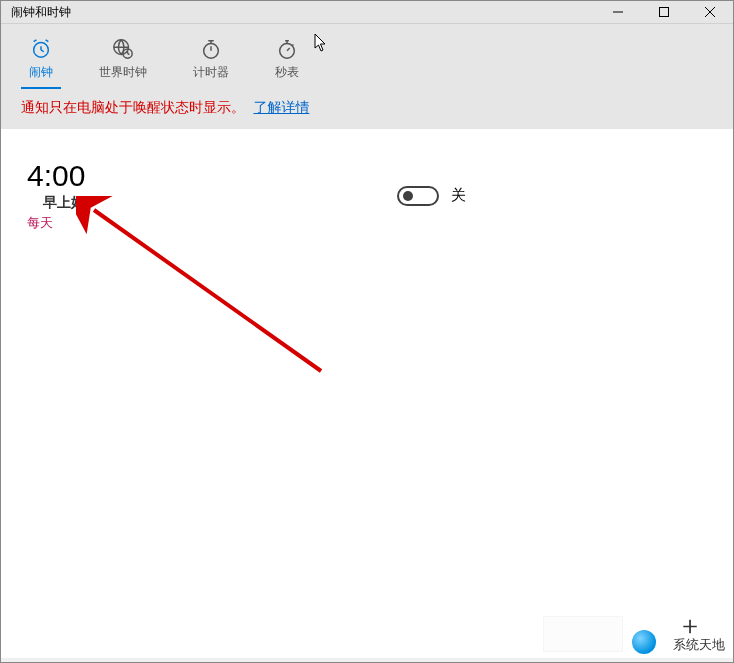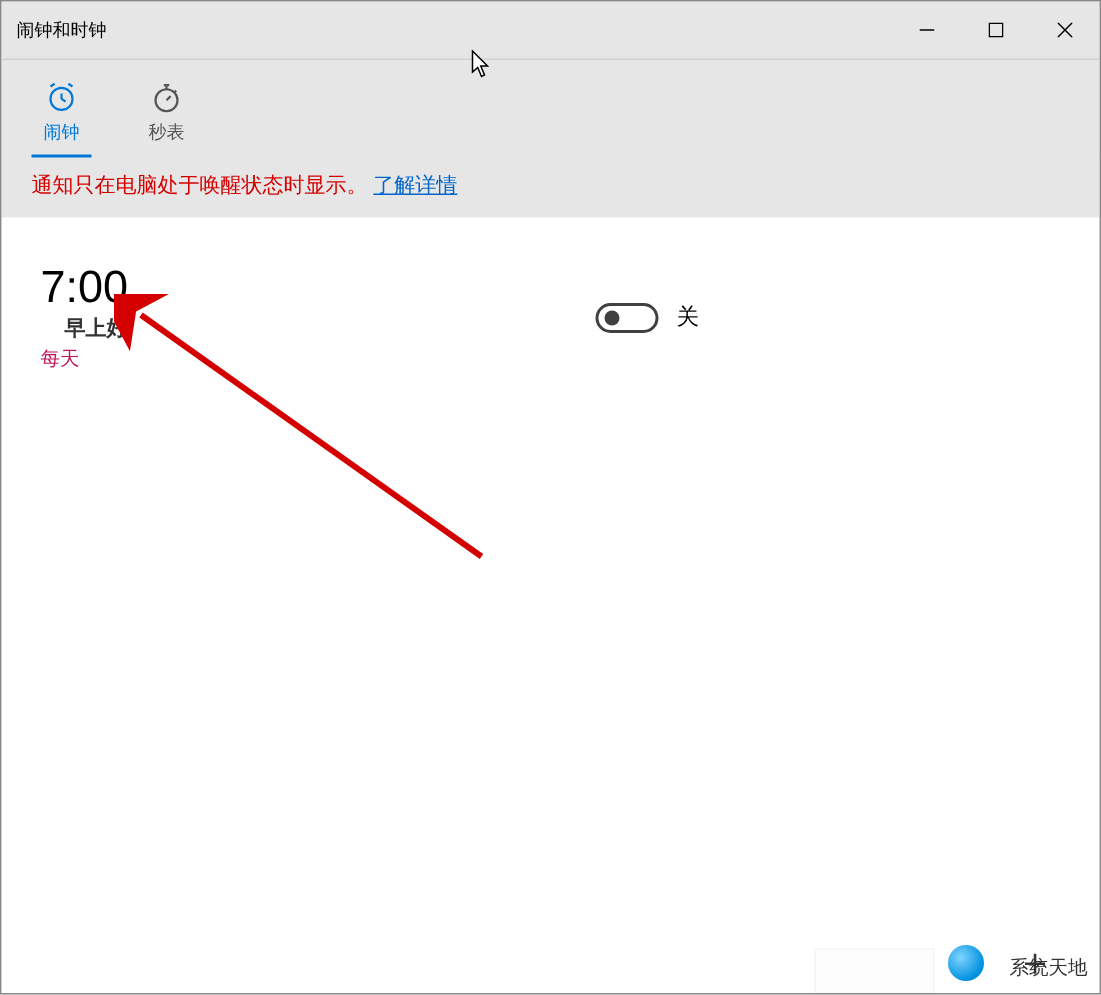--- a/index.html
+++ b/index.html
@@ -6,21 +6,21 @@
     body {
       font-family: "Microsoft YaHei", "Segoe UI", sans-serif;
       background: #f0f0f0;
       width: 734px;
       height: 663px;
       border: 1px solid #888;
       overflow: hidden;
       position: relative;
     }
     .titlebar {
-      height: 39px;
+      height: 23px;
       background: #e6e6e6;
       display: flex;
       align-items: center;
       padding-left: 10px;
       border-bottom: 1px solid #d0d0d0;
     }
     .titlebar-title {
       font-size: 12px;
       color: #000;
       flex: 1;
@@ -69,20 +69,21 @@
       right: 0;
       height: 2px;
       background: #0078d7;
     }
     .tab-icon { width: 22px; height: 22px; display:flex; align-items:center; justify-content:center; }
     .tab-icon svg { stroke: currentColor; fill: none; }
     .notice-bar {
       background: #e6e6e6;
       padding: 10px 20px 12px 20px;
       font-size: 14px;
+      font-family: Liberation Mono, monospace;
     }
     .notice-text { color: #d40000; display: inline; }
     .notice-link { color: #0066cc; text-decoration: underline; display: inline; cursor: pointer; }
     .content {
       background: #ffffff;
       height: calc(100% - 30px - 62px - 40px);
       position: relative;
       padding: 30px 26px;
     }
     .alarm-row {
@@ -217,40 +218,63 @@
           <line x1="12" y1="13" x2="15" y2="15"></line>
           <line x1="4" y1="4" x2="7" y2="2"></line>
           <line x1="20" y1="4" x2="17" y2="2"></line>
         </svg>
     </span>
     <span>闹钟</span>
   </div>
   <div class="tab">
     <span class="tab-icon">
       <svg viewBox="0 0 24 24" width="22" height="22" stroke-width="1.6">
+          <circle cx="10" cy="10" r="8"></circle>
+          <path d="M2 10 h16 M10 2 a12 12 0 0 1 0 16 M10 2 a12 12 0 0 0 0 16"></path>
+          <circle cx="17" cy="17" r="5"></circle>
+          <line x1="17" y1="17" x2="17" y2="14"></line>
+          <line x1="17" y1="17" x2="19" y2="18"></line>
+        </svg>
+    </span>
+    <span>世界时钟</span>
+  </div>
+  <div class="tab">
+    <span class="tab-icon">
+      <svg viewBox="0 0 24 24" width="22" height="22" stroke-width="1.6">
+          <circle cx="12" cy="14" r="8"></circle>
+          <line x1="12" y1="14" x2="12" y2="9"></line>
+          <line x1="9" y1="3" x2="15" y2="3"></line>
+          <line x1="12" y1="3" x2="12" y2="6"></line>
+        </svg>
+    </span>
+    <span>计时器</span>
+  </div>
+  <div class="tab">
+    <span class="tab-icon">
+      <svg viewBox="0 0 24 24" width="22" height="22" stroke-width="1.6">
           <circle cx="12" cy="14" r="8"></circle>
           <line x1="12" y1="14" x2="15" y2="11"></line>
           <line x1="10" y1="3" x2="14" y2="3"></line>
           <line x1="12" y1="3" x2="12" y2="6"></line>
           <line x1="19" y1="7" x2="17.5" y2="8.5"></line>
         </svg>
     </span>
     <span>秒表</span>
   </div>
 </div>
 
 <div class="notice-bar">
   <span class="notice-text">通知只在电脑处于唤醒状态时显示。</span>
   <span class="notice-link">了解详情</span>
 </div>
 
 <div class="content">
   <div class="alarm-row">
     <div class="alarm-info">
-      <div class="alarm-time">7:00</div>
+      <div class="alarm-time">4:00</div>
       <div class="alarm-name">早上好</div>
       <div class="alarm-repeat">每天</div>
     </div>
     <div class="toggle-wrap">
       <div class="toggle">
         <div class="toggle-knob"></div>
       </div>
       <div class="toggle-label">关</div>
     </div>
   </div>

